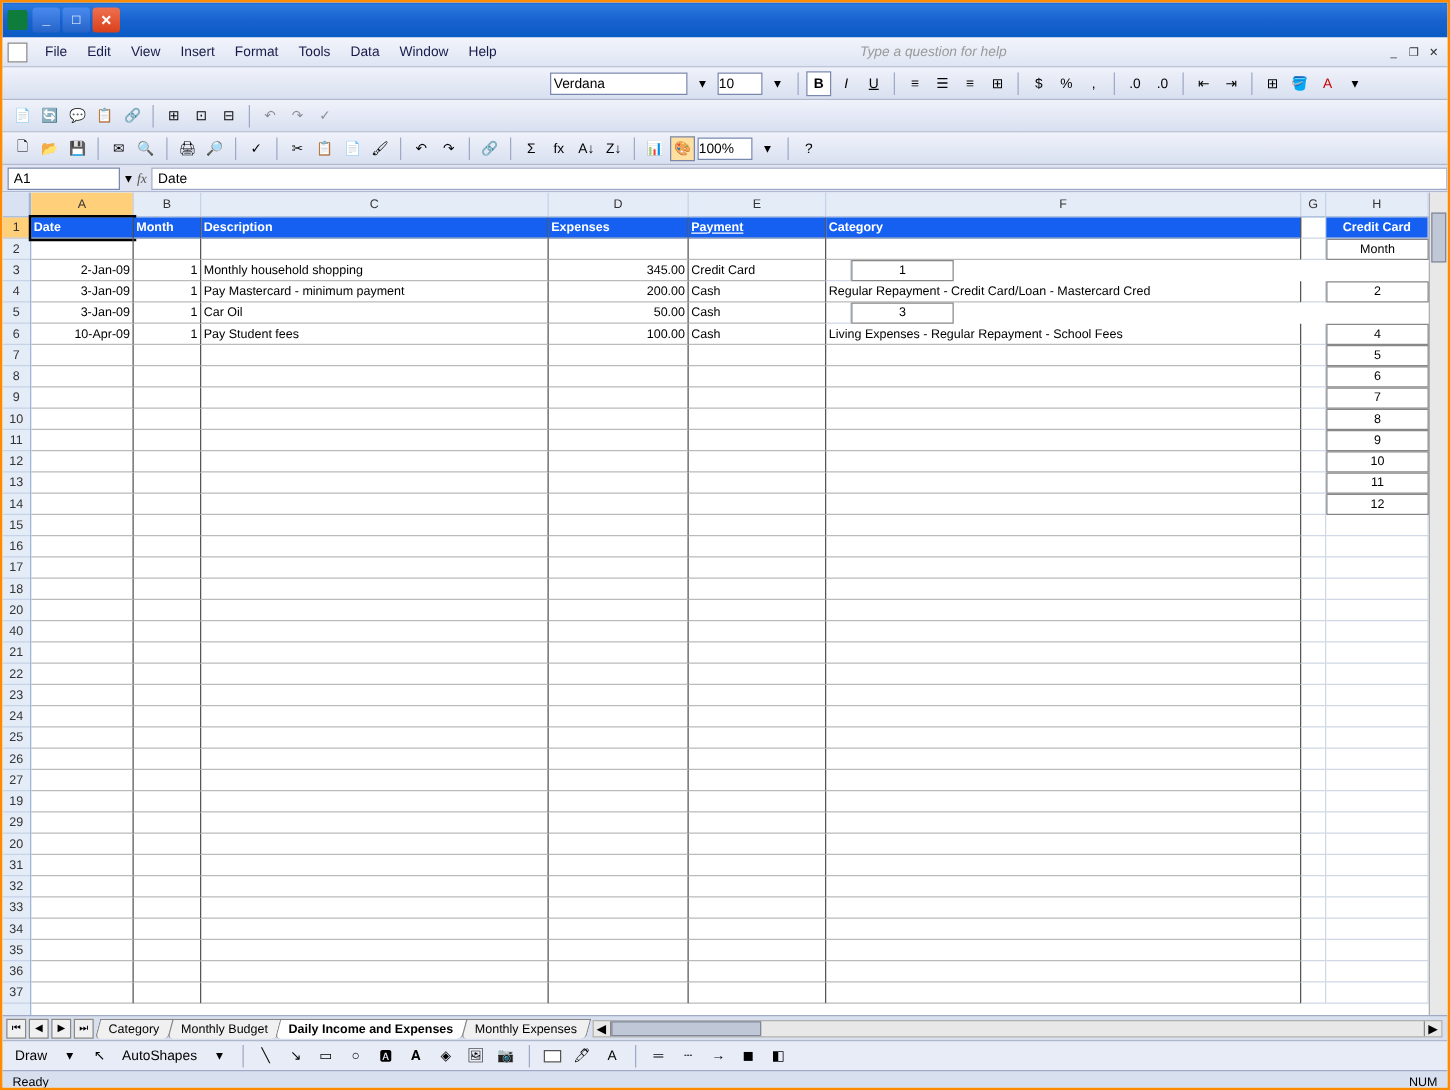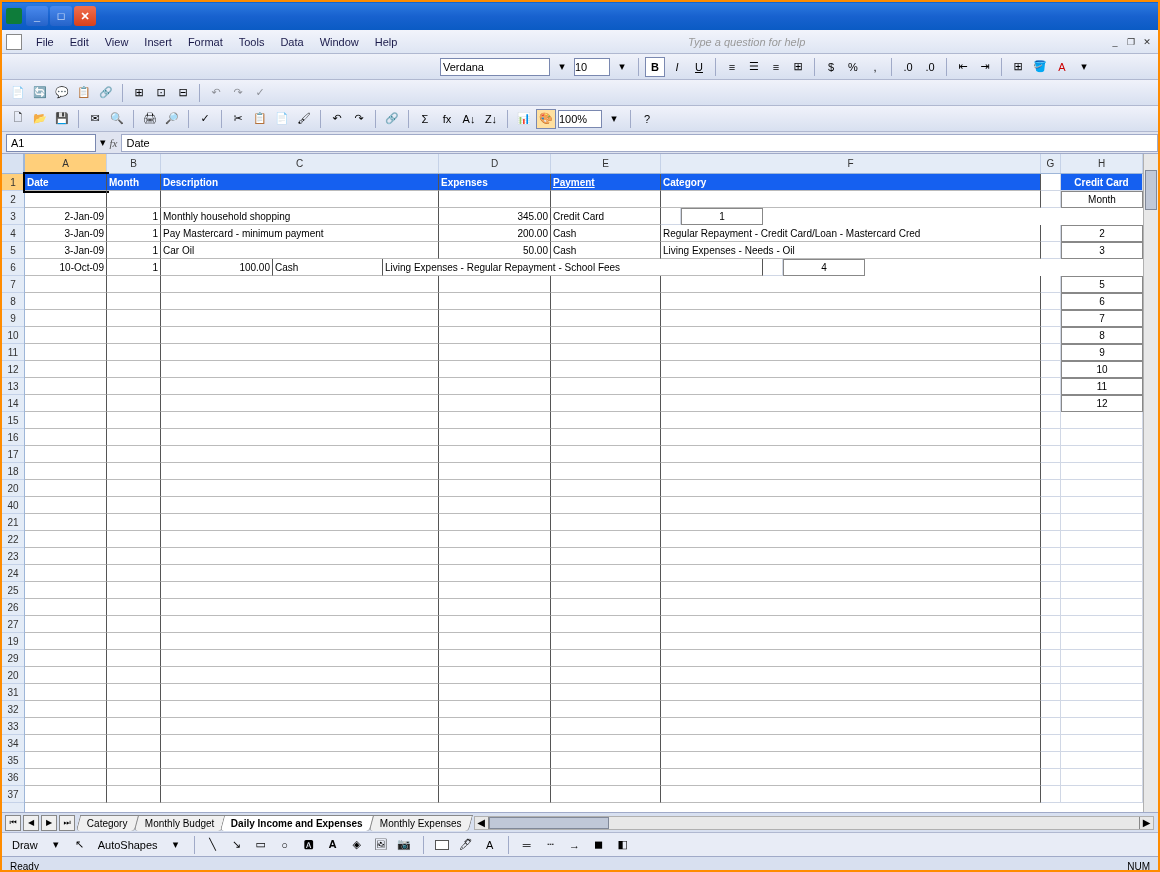--- a/index.html
+++ b/index.html
@@ -272,27 +272,27 @@
           <div class="cell" style="width: 380px; border-right: 1px solid rgb(85, 85, 85); border-bottom: 1px solid rgb(187, 187, 187);">Regular Repayment - Credit Card/Loan - Mastercard Cred</div>
           <div class="cell" style="width: 20px;"></div>
           <div class="cell ctr" style="width: 82px; border: 1px solid rgb(136, 136, 136);">2</div>
         </div>
         <div class="row">
           <div class="cell num" style="width: 82px; border-right: 1px solid rgb(85, 85, 85); border-bottom: 1px solid rgb(187, 187, 187);">3-Jan-09</div>
           <div class="cell num" style="width: 54px; border-right: 1px solid rgb(85, 85, 85); border-bottom: 1px solid rgb(187, 187, 187);">1</div>
           <div class="cell" style="width: 278px; border-right: 1px solid rgb(85, 85, 85); border-bottom: 1px solid rgb(187, 187, 187);">Car Oil</div>
           <div class="cell num" style="width: 112px; border-right: 1px solid rgb(85, 85, 85); border-bottom: 1px solid rgb(187, 187, 187);">50.00</div>
           <div class="cell" style="width: 110px; border-right: 1px solid rgb(85, 85, 85); border-bottom: 1px solid rgb(187, 187, 187);">Cash</div>
-          <div class="cell" style="width: 380px; border-right: 1px solid rgb(85, 85, 85); border-bottom: 1px solid rgb(187, 187, 187);">Living Expenses - Needs - Oil</div>
           <div class="cell" style="width: 20px;"></div>
           <div class="cell ctr" style="width: 82px; border: 1px solid rgb(136, 136, 136);">3</div>
         </div>
         <div class="row">
-          <div class="cell num" style="width: 82px; border-right: 1px solid rgb(85, 85, 85); border-bottom: 1px solid rgb(187, 187, 187);">10-Oct-09</div>
+          <div class="cell num" style="width: 82px; border-right: 1px solid rgb(85, 85, 85); border-bottom: 1px solid rgb(187, 187, 187);">10-Apr-09</div>
           <div class="cell num" style="width: 54px; border-right: 1px solid rgb(85, 85, 85); border-bottom: 1px solid rgb(187, 187, 187);">1</div>
+          <div class="cell" style="width: 278px; border-right: 1px solid rgb(85, 85, 85); border-bottom: 1px solid rgb(187, 187, 187);">Pay Student fees</div>
           <div class="cell num" style="width: 112px; border-right: 1px solid rgb(85, 85, 85); border-bottom: 1px solid rgb(187, 187, 187);">100.00</div>
           <div class="cell" style="width: 110px; border-right: 1px solid rgb(85, 85, 85); border-bottom: 1px solid rgb(187, 187, 187);">Cash</div>
           <div class="cell" style="width: 380px; border-right: 1px solid rgb(85, 85, 85); border-bottom: 1px solid rgb(187, 187, 187);">Living Expenses - Regular Repayment - School Fees</div>
           <div class="cell" style="width: 20px;"></div>
           <div class="cell ctr" style="width: 82px; border: 1px solid rgb(136, 136, 136);">4</div>
         </div>
         <div class="row">
           <div class="cell" style="width: 82px; border-right: 1px solid rgb(85, 85, 85); border-bottom: 1px solid rgb(187, 187, 187);"></div>
           <div class="cell" style="width: 54px; border-right: 1px solid rgb(85, 85, 85); border-bottom: 1px solid rgb(187, 187, 187);"></div>
           <div class="cell" style="width: 278px; border-right: 1px solid rgb(85, 85, 85); border-bottom: 1px solid rgb(187, 187, 187);"></div>

